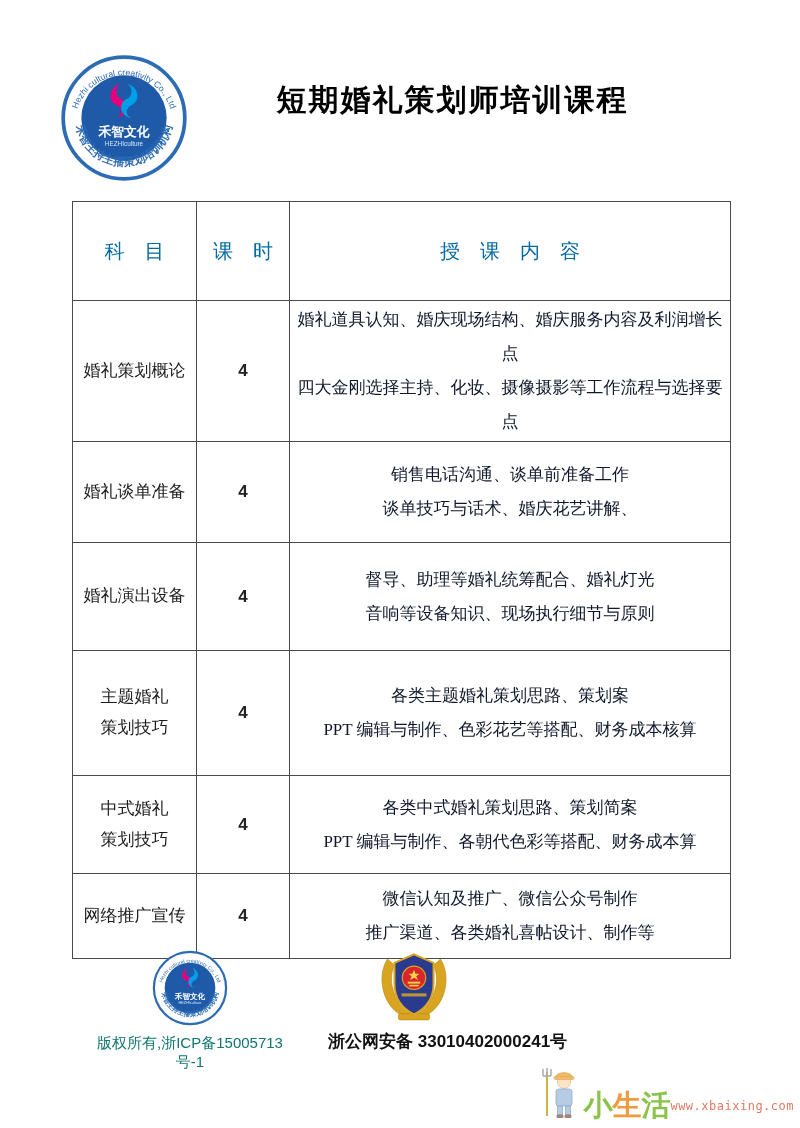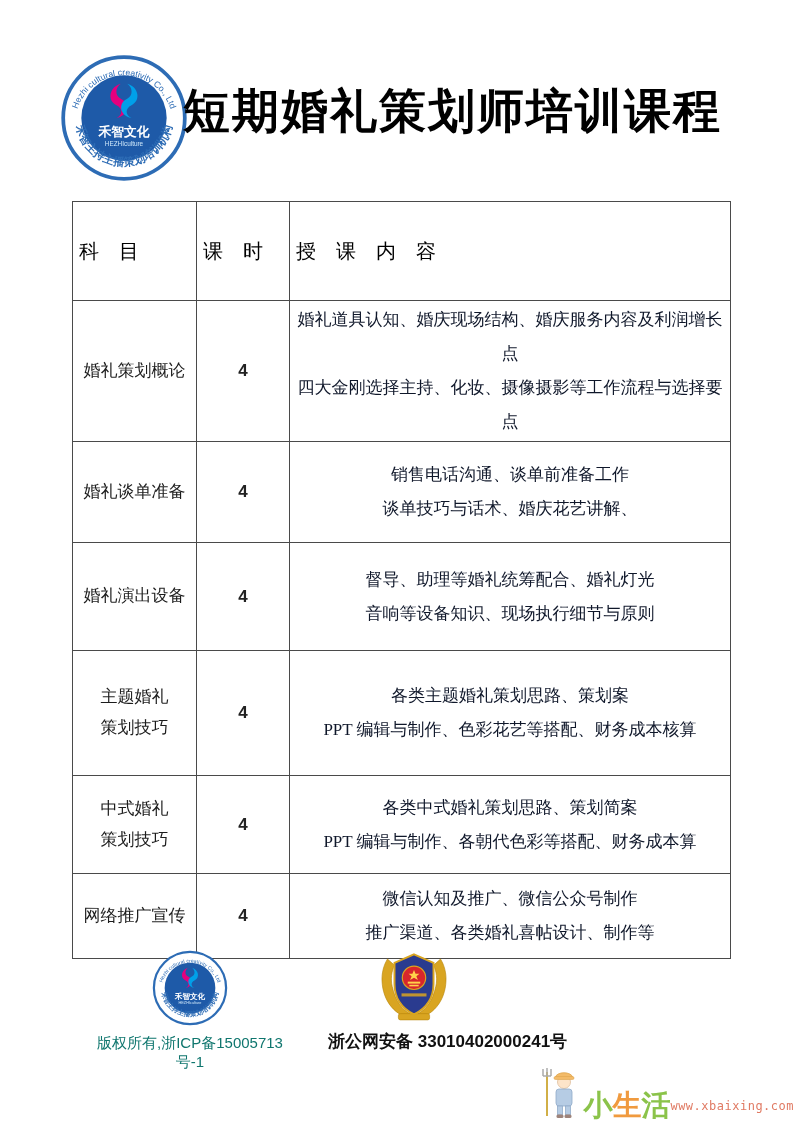--- a/index.html
+++ b/index.html
@@ -3,32 +3,32 @@
 <meta charset="utf-8">
 <style>
   * { margin:0; padding:0; box-sizing:border-box; }
   html,body { background:#ffffff; }
   body { font-family:"Liberation Serif","DejaVu Serif",serif; color:#1f1f1f; }
   .page { position:relative; width:800px; height:1128px; background:#ffffff; overflow:hidden; margin:0 auto; }
 
   
   .logo-header { position:absolute; left:60px; top:54px; width:128px; height:128px; }
   .page-title { position:absolute; left:180px; top:80px; width:545px; text-align:center;
-                font-size:47px; font-weight:900; letter-spacing:2px; color:#000;
+                font-size:30px; font-weight:900; letter-spacing:2px; color:#000;
                 font-family:"Liberation Serif","DejaVu Serif",serif; white-space:nowrap; }
 
   
   table.course { position:absolute; left:72px; top:201px; width:658px;
                  border-collapse:collapse; table-layout:fixed; }
   table.course th, table.course td { border:1px solid #4a4a4a; vertical-align:middle; padding:2px 6px; }
   col.c-subject { width:124px; } col.c-hours { width:93px; } col.c-content { width:441px; }
   tr.hrow    { height:99px; }
   tr.r0 { height:105px; } tr.r1 { height:101px; } tr.r2 { height:108px; }
   tr.r3 { height:125px;padding-left:26px; } tr.r4 { height:98px; }  tr.r5 { height:85px; }
-  th.head { font-weight:normal; font-size:20px; text-align:left; color:#000000; }
+  th.head { font-weight:normal; font-size:20px; text-align:center; color:#0369a1; }
   td.subject { text-align:center; font-size:17px; white-space:pre-line; line-height:1.8; color:#1c1c1c; }
   td.hours   { text-align:center; font-size:17px; font-weight:bold;
                font-family:"Liberation Sans","DejaVu Sans",sans-serif; color:#222; }
   td.content { text-align:center; font-size:17px; white-space:pre-line; line-height:2.0; color:#0f172a; }
 
   
   .f-left  { position:absolute; left:85px;  top:950px; width:210px; text-align:center; }
   .f-left .logo-footer { width:76px; height:76px; }
   .f-left .copyright { margin-top:4px; font-size:15px; color:#0f766e;
                        font-family:"Liberation Sans","DejaVu Sans",sans-serif; }

